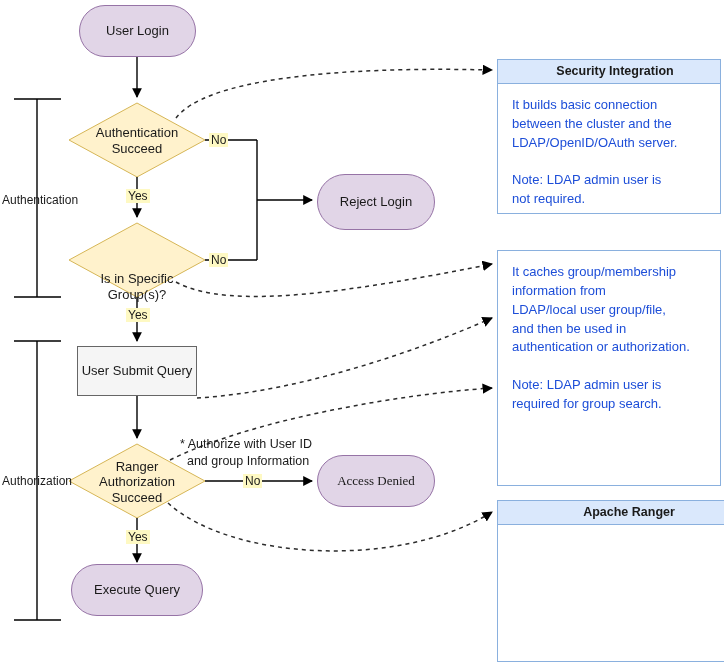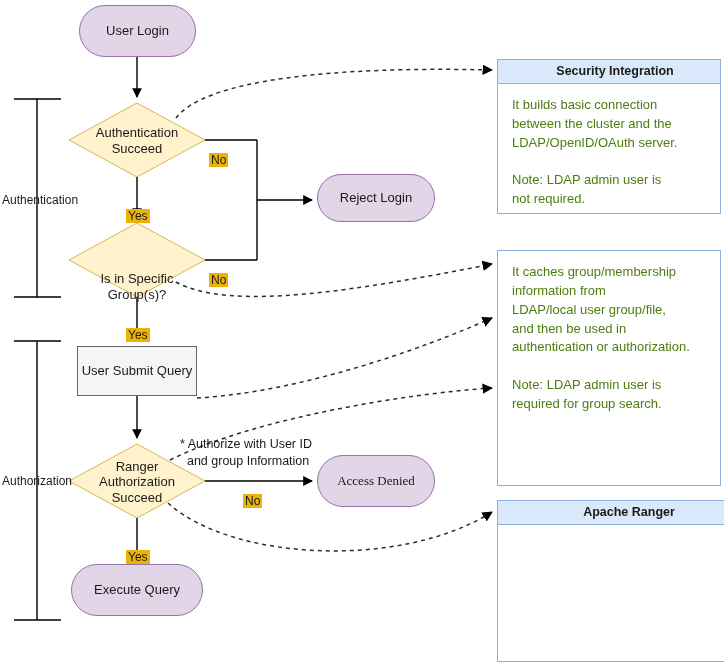--- a/index.html
+++ b/index.html
@@ -48,24 +48,23 @@
     text-align: center;
     font-size: 13px;
     color: #1a1a1a;
     line-height: 1.2;
     pointer-events: none;
   }
   .edge-label {
     position: absolute;
     font-size: 12px;
     color: #1a1a1a;
-    background: #eab308;
+    background: #fef9c3;
     padding: 0 2px;
     white-space: nowrap;
-    margin-top: 20px;
   }
   .bracket-label {
     position: absolute;
     font-size: 12px;
     color: #1a1a1a;
     white-space: nowrap;
   }
   .note {
     position: absolute;
     font-size: 12.5px;
@@ -84,21 +83,21 @@
     border-bottom: 1px solid #8ab0de;
     text-align: center;
     font-size: 12.5px;
     font-weight: bold;
     color: #1a1a1a;
     padding: 4px 0 5px 12px;
   }
   .callout-body {
     padding: 12px 14px 10px 14px;
     font-size: 13px;
-    color: #4d7c0f;
+    color: #1d4ed8;
     line-height: 1.45;
     white-space: pre-line;
   }
 </style>
 </head>
 <body>
 
 <svg id="canvas" viewBox="0 0 724 666">
   <defs>
     <marker id="arrow" viewBox="0 0 10 10" refX="9" refY="5" markerWidth="7" markerHeight="7" orient="auto-start-reverse">
@@ -136,21 +135,21 @@
   <path d="M 14,341 L 61,341 M 37,341 L 37,620 M 14,620 L 61,620" fill="none" stroke="#000" stroke-width="1.4"></path>
 </svg>
 
 <div class="node terminator" style="left:79px; top:5px; width:117px; height:52px;">
   <span>User Login</span>
 </div>
 
 <div class="decision-label" style="left:77px; top:120px; width:120px; height:42px; white-space:pre-line;">Authentication
 Succeed</div>
 
-<div class="node terminator" style="left:317px; top:174px; width:118px; height:48px;">
+<div class="node terminator" style="left:317px; top:174px; width:118px; height:56px;">
   <span>Reject Login</span>
 </div>
 
 <div class="decision-label" style="left:77px; top:238px; width:120px; height:42px; white-space:pre-line;margin-top:28px;">Is in Specific
 Group(s)?</div>
 
 <div class="node process" style="left:77px; top:346px; width:120px; height:50px;">
   <span>User Submit Query</span>
 </div>
 

